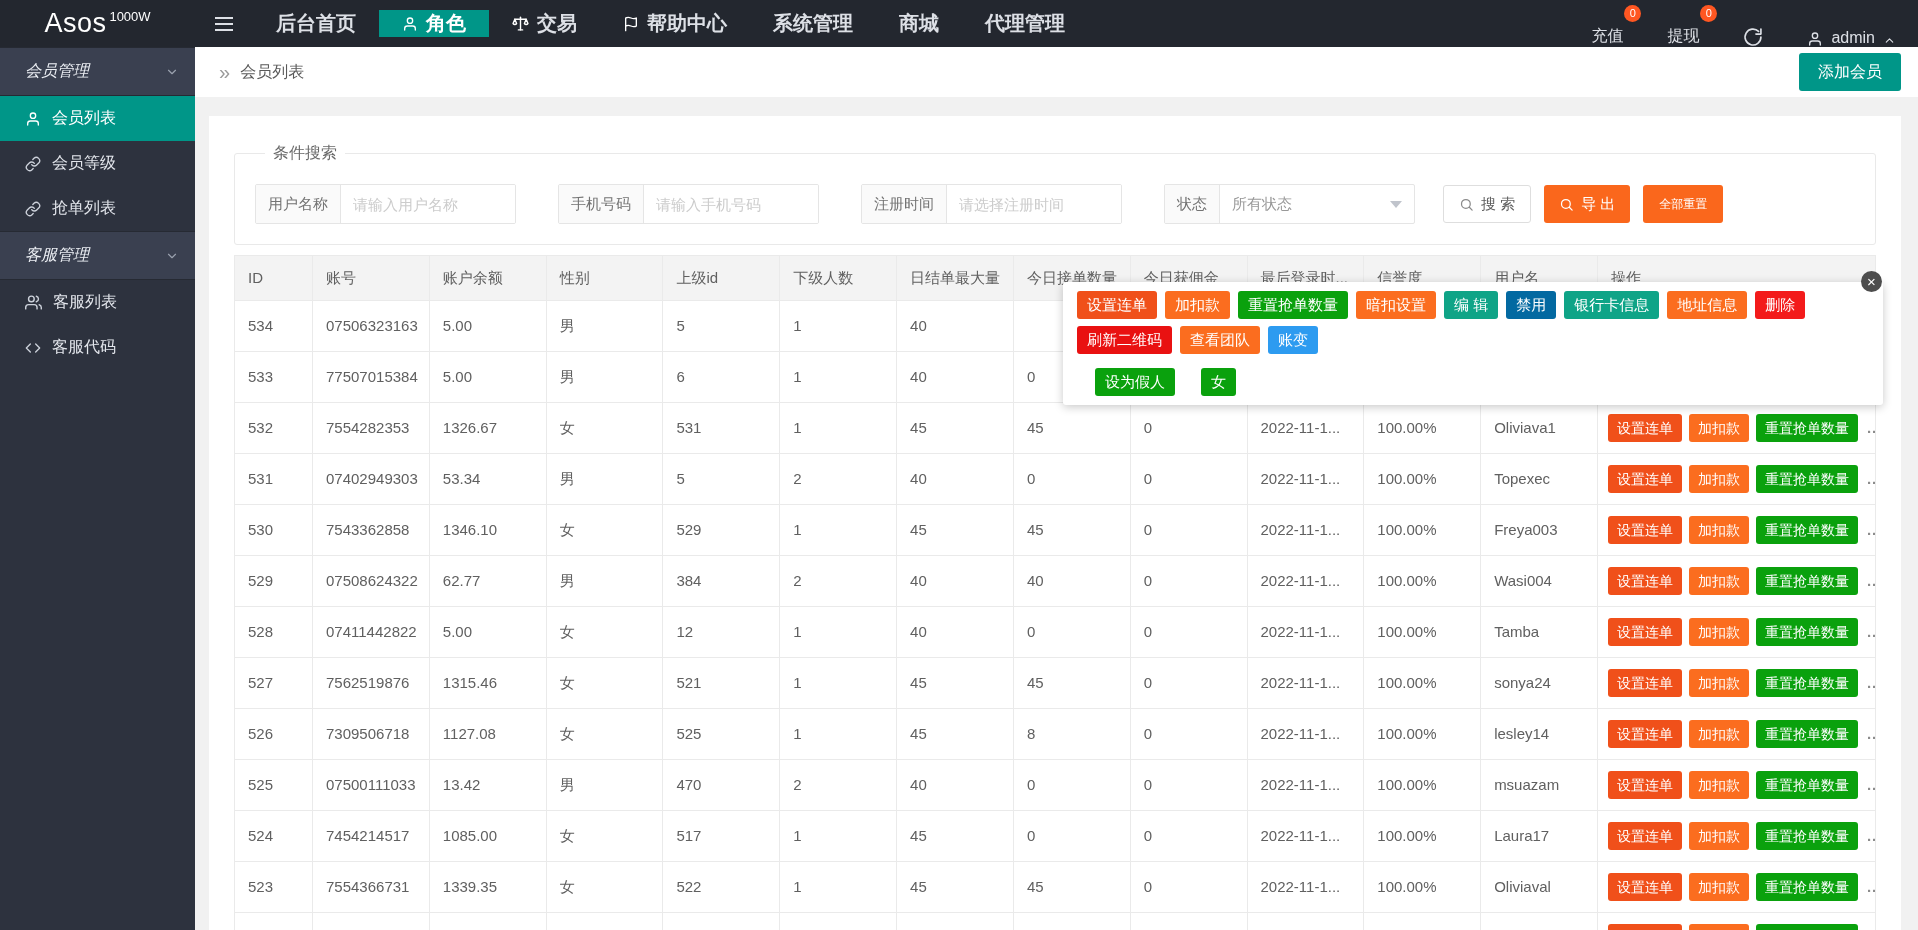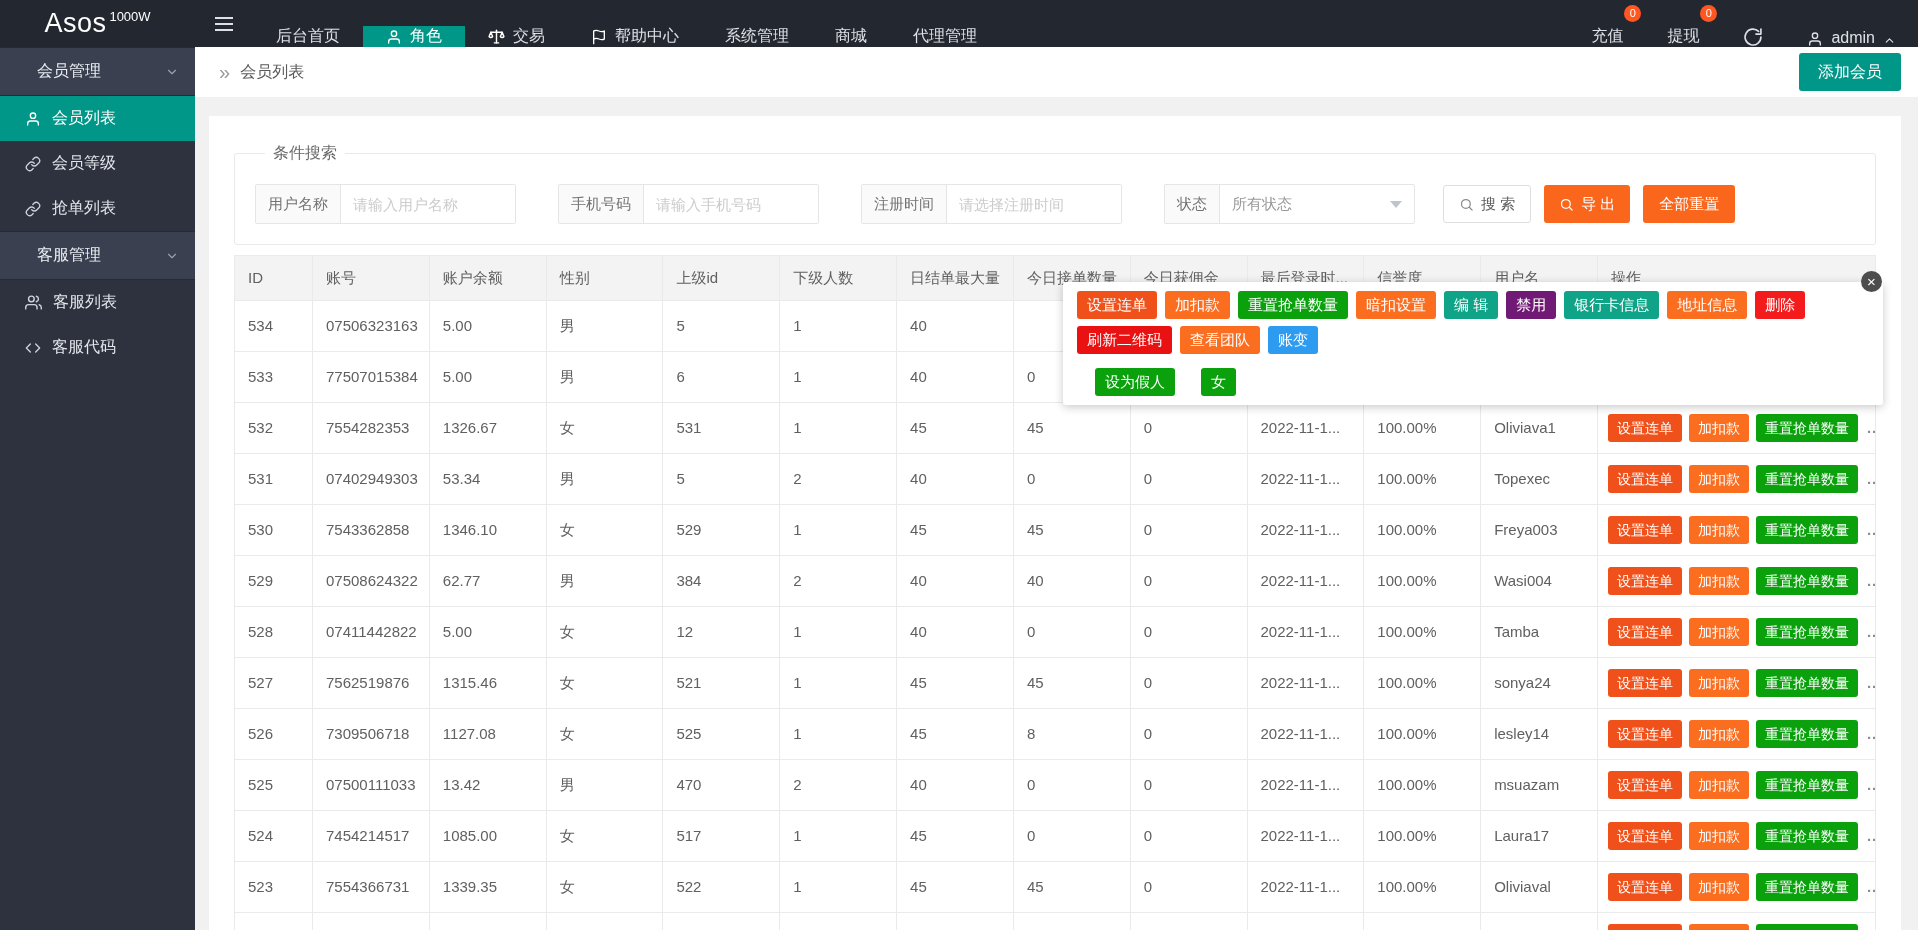--- a/index.html
+++ b/index.html
@@ -9,31 +9,31 @@
     -webkit-font-smoothing:antialiased;color:#5f5f5f;
   }
   svg{display:block}
   
   .topbar{position:absolute;left:0;top:0;width:1918px;height:47px;background:#23272f;display:flex;align-items:stretch;color:#dde0e6;z-index:30;}
   .logo{width:195px;display:flex;align-items:center;justify-content:center;color:#fff;}
   .logo-main{font-size:27px;letter-spacing:.5px;}
   .logo-sup{font-size:13px;margin-left:3px;position:relative;top:-7px;}
   .burger{width:58px;display:flex;flex-direction:column;justify-content:center;align-items:center;gap:4px;cursor:pointer;}
   .burger span{display:block;width:18px;height:2px;background:#dde0e6;}
-  .topmenu{display:flex;align-items:flex-end;font-size:16px;}
+  .topmenu{display:flex;align-items:center;font-size:20px;font-weight:bold;}
   .tmi{display:flex;align-items:center;gap:8px;padding:0 23px;cursor:pointer;white-space:nowrap;}
   .tmi.active{background:#009688;color:#fff;}
   .tmi svg{stroke:#fff;}
   .top-right{margin-left:auto;display:flex;align-items:stretch;font-size:16px;}
   .tr-item{display:flex;align-items:flex-end;gap:8px;padding:0 22px;position:relative;cursor:pointer;}
   .badge{position:absolute;top:5px;right:4px;min-width:17px;height:17px;line-height:17px;border-radius:9px;background:#ff5722;color:#fff;font-size:11px;text-align:center;padding:0 3px;box-sizing:border-box;}
   .icon-stroke{fill:none;stroke:currentColor;stroke-width:2;stroke-linecap:round;stroke-linejoin:round;color:#dde0e6;}
   
   .sidebar{position:absolute;left:0;top:47px;width:195px;bottom:0;background:#2d323e;color:#eceff4;font-size:16px;z-index:20;}
-  .sgroup{height:47px;display:flex;align-items:center;padding:0 16px 0 37px;background:#3a4050;border-top:1px solid #262a33;border-bottom:1px solid #262a33;cursor:pointer;}
+  .sgroup{height:47px;display:flex;align-items:center;padding:0 16px 0 25px;background:#3a4050;border-top:1px solid #262a33;border-bottom:1px solid #262a33;cursor:pointer;font-style:italic;}
   .sgroup .chev{margin-left:auto;color:#9aa1ae;}
   .sitem{height:45px;display:flex;align-items:center;gap:11px;padding-left:25px;cursor:pointer;color:#e3e6ec;}
   .sitem.active{background:#009688;color:#fff;}
   .sitem svg{color:#cdd2db;}
   .sitem.active svg{color:#fff;}
   
   .main{position:absolute;left:195px;top:47px;right:0;bottom:0;background:#f1f1f1;overflow:hidden;}
   .crumbbar{height:50px;background:#fff;display:flex;align-items:center;padding:0 17px 0 24px;}
   .crumb-icon{font-size:20px;color:#9a9a9a;margin-right:10px;}
   .crumb-title{font-size:16px;color:#595959;}
@@ -48,21 +48,21 @@
   .igroup input{border:none;outline:none;padding:0 12px;font-size:15px;color:#333;width:150px;font-family:inherit;}
   .igroup input::placeholder{color:#ccc;}
   .iselect{display:flex;align-items:center;justify-content:space-between;width:170px;padding:0 12px;color:#999;font-size:15px;cursor:pointer;}
   .iselect .caret{width:0;height:0;border-left:6px solid transparent;border-right:6px solid transparent;border-top:7px solid #c0c4cc;}
   .sbtns{display:flex;align-items:center;gap:13px;margin-left:-14px;}
   .btn{border:none;border-radius:3px;color:#fff;cursor:pointer;font-family:inherit;white-space:nowrap;}
   .btn-search{background:#fff;border:1px solid #dedede;color:#5f5f5f;height:38px;padding:0 15px;font-size:15px;display:flex;align-items:center;gap:7px;}
   .btn-search svg{color:#8a8a8a;}
   .btn-export{background:#fa671c;height:38px;padding:12px 15px;font-size:15px;display:flex;align-items:center;gap:7px;}
   .btn-export svg{color:#fff;}
-  .btn-reset{background:#fa671c;height:38px;padding:0 16px;font-size:15px;}
+  .btn-reset{background:#fa671c;height:38px;padding:0 16px;font-size:12px;}
   
   .table{border:1px solid #eaeaea;font-size:15px;color:#606060;}
   .thead{display:flex;background:#f3f3f3;}
   .rephost{display:contents;}
   .th{flex:1 1 0;line-height:44px;height:44px;padding:0 13px;border-right:1px solid #eaeaea;white-space:nowrap;overflow:hidden;box-sizing:border-box;}
   .thead .rephost div:nth-of-type(1){flex:0 0 78px;}
   .th-act{flex:0 0 277px;border-right:none;}
   .tr{display:flex;border-top:1px solid #eaeaea;background:#fff;}
   .td{flex:1 1 0;line-height:50px;height:50px;padding:0 13px;border-right:1px solid #eaeaea;white-space:nowrap;overflow:hidden;box-sizing:border-box;}
   .c-id{flex:0 0 78px;}
@@ -577,21 +577,21 @@
         <button class="pbtn" style="background: rgb(240, 80, 26);">设置连单</button>
       
         <button class="pbtn" style="background: rgb(251, 109, 31);">加扣款</button>
       
         <button class="pbtn" style="background: rgb(10, 161, 13);">重置抢单数量</button>
       
         <button class="pbtn" style="background: rgb(251, 109, 31);">暗扣设置</button>
       
         <button class="pbtn" style="background: rgb(15, 164, 135);">编 辑</button>
       
-        <button class="pbtn" style="background: #701a75;">禁用</button>
+        <button class="pbtn" style="background: #0369a1;">禁用</button>
       
         <button class="pbtn" style="background: rgb(15, 164, 135);">银行卡信息</button>
       
         <button class="pbtn" style="background: rgb(251, 109, 31);">地址信息</button>
       
         <button class="pbtn" style="background: rgb(243, 27, 27);">删除</button>
       
         <button class="pbtn" style="background: rgb(233, 17, 17);">刷新二维码</button>
       
         <button class="pbtn" style="background: rgb(251, 109, 31);">查看团队</button>

